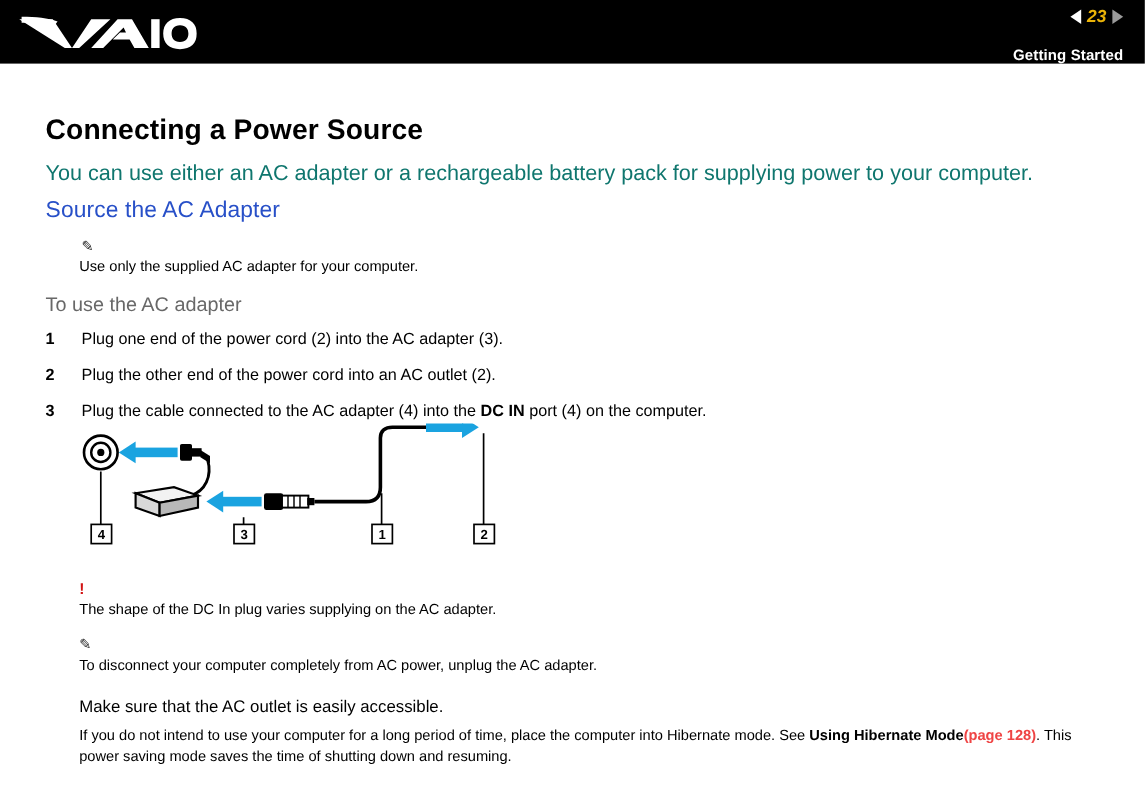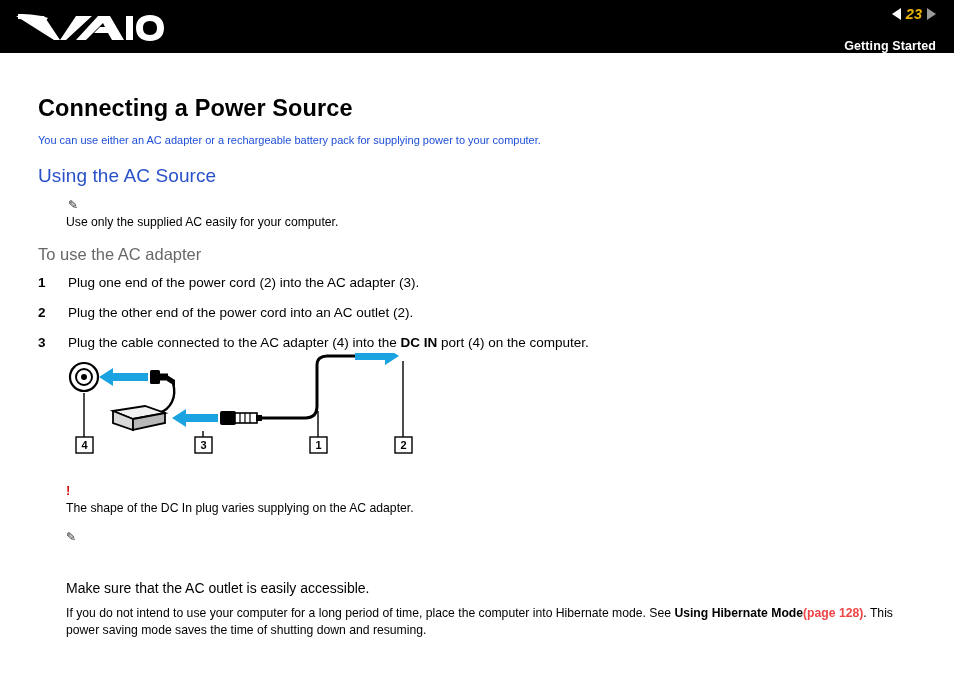--- a/index.html
+++ b/index.html
@@ -89,22 +89,22 @@
     font-size: 23.5px;
     font-weight: bold;
     color: #000000;
     letter-spacing: 0.1px;
   }
 
   #intro-text {
     position: absolute;
     left: 38px;
     top: 81px;
-    font-size: 11px;
-    color: #1d4ed8;
+    font-size: 18px;
+    color: #0f766e;
     text-align: right;
   }
 
   #subheading {
     position: absolute;
     left: 38px;
     top: 112px;
     font-size: 19px;
     color: #2850c8;
     letter-spacing: 0.1px;
@@ -225,25 +225,25 @@
   </div>
 
 </div>
 
 <div id="content">
 
   <div id="page-title">Connecting a Power Source</div>
 
   <div id="intro-text">You can use either an AC adapter or a rechargeable battery pack for supplying power to your computer.</div>
 
-  <div id="subheading">Using the AC Source</div>
+  <div id="subheading">Source the AC Adapter</div>
 
   <div class="note" id="note1">
     <div class="note-icon pencil">✎</div>
-    <div class="note-text">Use only the supplied AC easily for your computer.</div>
+    <div class="note-text">Use only the supplied AC adapter for your computer.</div>
   </div>
 
   <div id="howto-heading">To use the AC adapter</div>
 
   <div class="step" id="step1">
     <span class="step-num">1</span>
     <span class="step-body">Plug one end of the power cord (2) into the AC adapter (3).</span>
   </div>
 
   <div class="step" id="step2">
@@ -330,19 +330,20 @@
     </svg>
   </div>
 
   <div class="note" id="note2">
     <div class="note-icon bang">!</div>
     <div class="note-text">The shape of the DC In plug varies supplying on the AC adapter.</div>
   </div>
 
   <div class="note" id="note3">
     <div class="note-icon pencil">✎</div>
+    <div class="note-text">To disconnect your computer completely from AC power, unplug the AC adapter.</div>
   </div>
 
   <div id="para-access">Make sure that the AC outlet is easily accessible.</div>
 
   <div id="para-hibernate"><span>If you do not intend to use your computer for a long period of time, place the computer into Hibernate mode. See </span><span class="bold">Using Hibernate Mode</span><span class="link">(page 128)</span><span>. This power saving mode saves the time of shutting down and resuming.</span></div>
 
 </div>
 
 </body></html>

